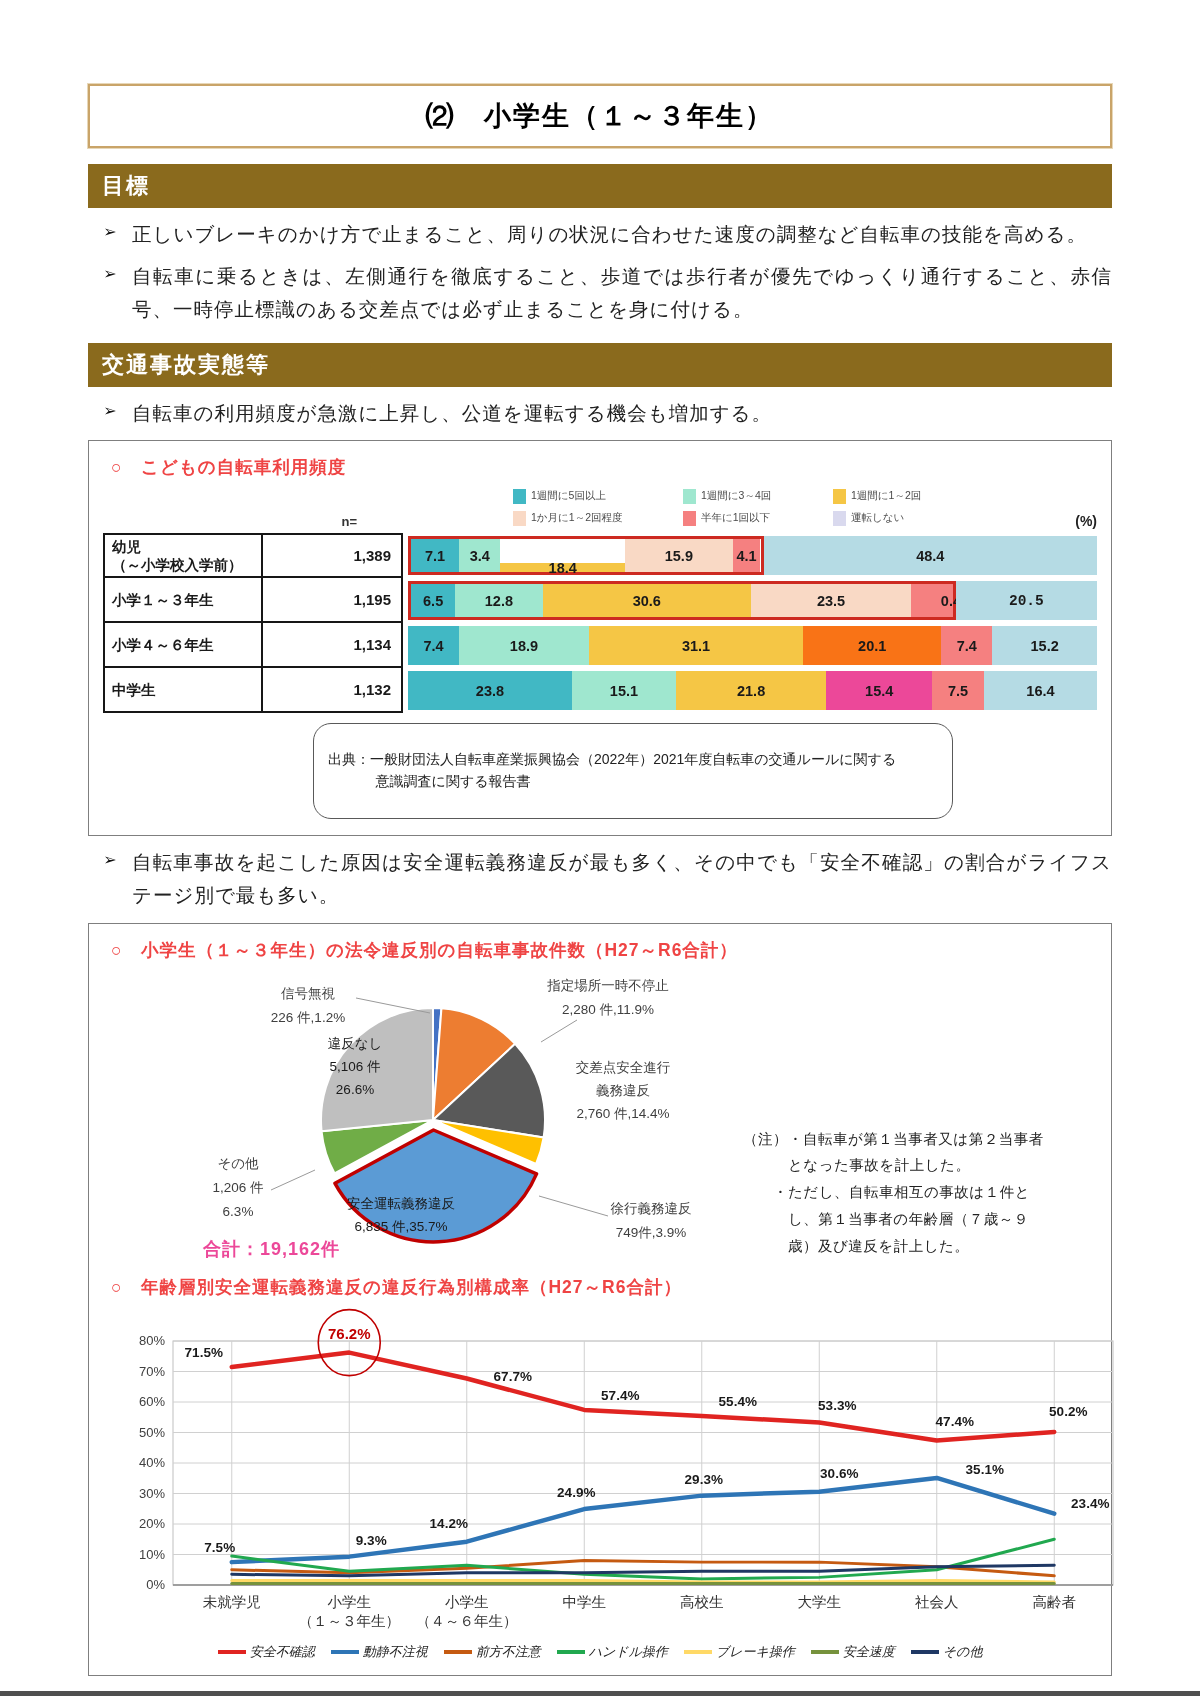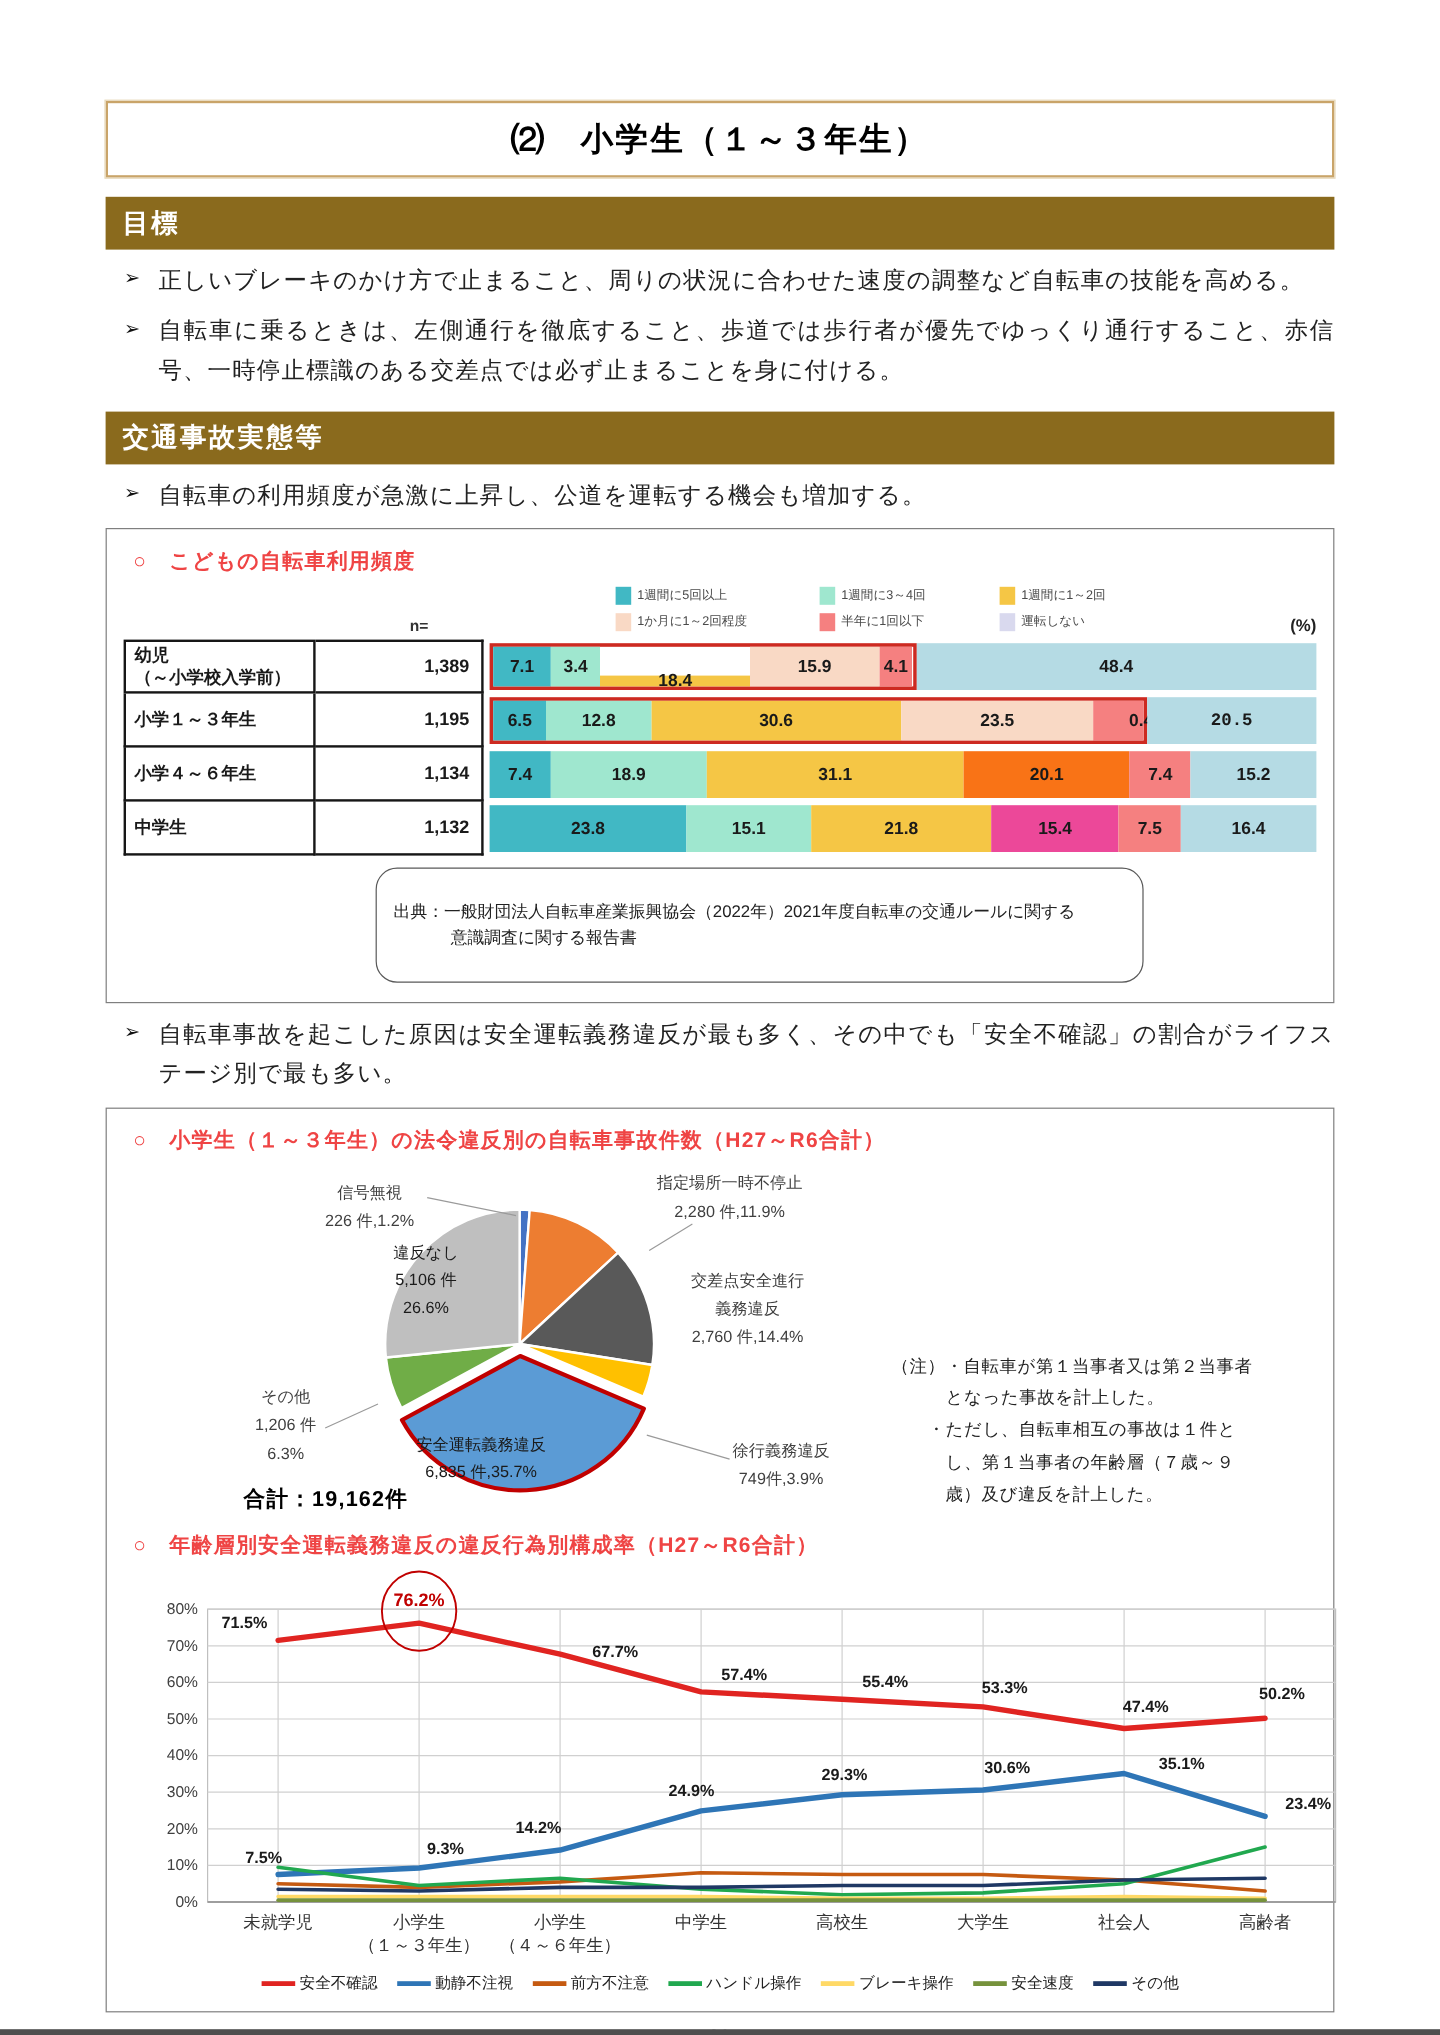--- a/index.html
+++ b/index.html
@@ -35,24 +35,24 @@
   .bar-row:not(:first-child) .cell{border-top:none;}
   .bar-track{flex:1;display:flex;margin:3px 0 3px 5px;}
   .bar-seg{display:flex;align-items:center;justify-content:center;font-size:14.5px;font-weight:700;color:#1a1a1a;white-space:nowrap;overflow:visible;box-sizing:border-box;}
   .bar-hl{display:flex;box-sizing:border-box;border:3px solid #cd2a21;}
   .source-box{margin:10px 0 2px 210px;width:640px;box-sizing:border-box;border:1.6px solid #595959;
               border-radius:18px;padding:25px 14px;font-size:14px;line-height:1.55;color:#222;}
   .source-line2{padding-left:3.4em;}
   
   .pie-row{position:relative;height:305px;}
   .pie-wrap{position:absolute;left:0;top:0;width:650px;height:305px;}
-  .pie-total{position:absolute;left:100px;bottom:12px;font-size:18px;font-weight:700;color:#000000;letter-spacing:1px;}
+  .pie-total{position:absolute;left:100px;bottom:12px;font-size:18px;font-weight:700;color:#ec4899;letter-spacing:1px;}
   .pie-note{position:absolute;right:4px;top:158px;width:350px;font-size:14.5px;line-height:1.85;color:#222;letter-spacing:0.5px;}
   
-  .line-legend{display:flex;justify-content:center;gap:16px;margin-top:4px;}
+  .line-legend{display:flex;justify-content:center;gap:16px;margin-top:4px;font-style:italic;}
   .line-legend-item{display:flex;align-items:center;gap:4px;font-size:13px;color:#222;white-space:nowrap;}
   .line-legend-swatch{width:28px;height:4px;flex:0 0 28px;}
   .footer{text-align:center;font-size:15px;color:#737373;margin-top:12px;letter-spacing:1px;}
   .bottom-strip{position:absolute;left:0;bottom:0;width:100%;height:5px;background:#4f4f4f;}
   svg text{font-family:"Liberation Sans","DejaVu Sans",sans-serif;}
 </style>
 </head>
 <body>
 
 <div class="page">

